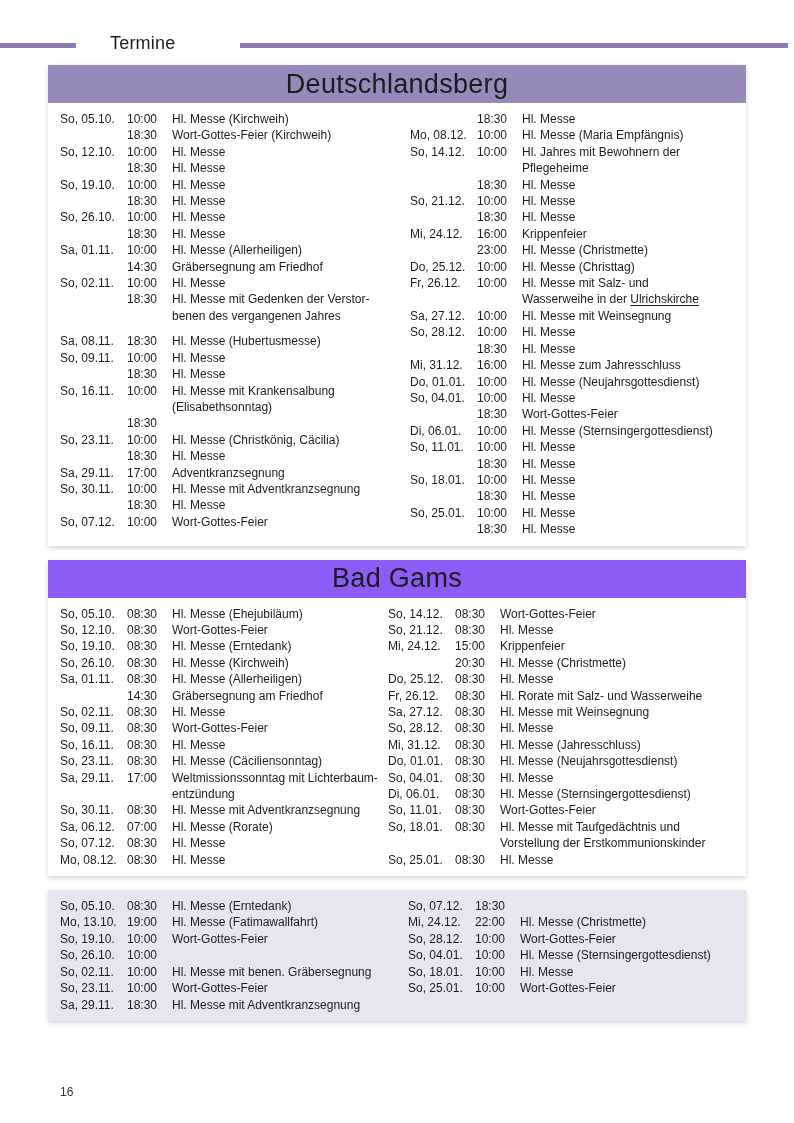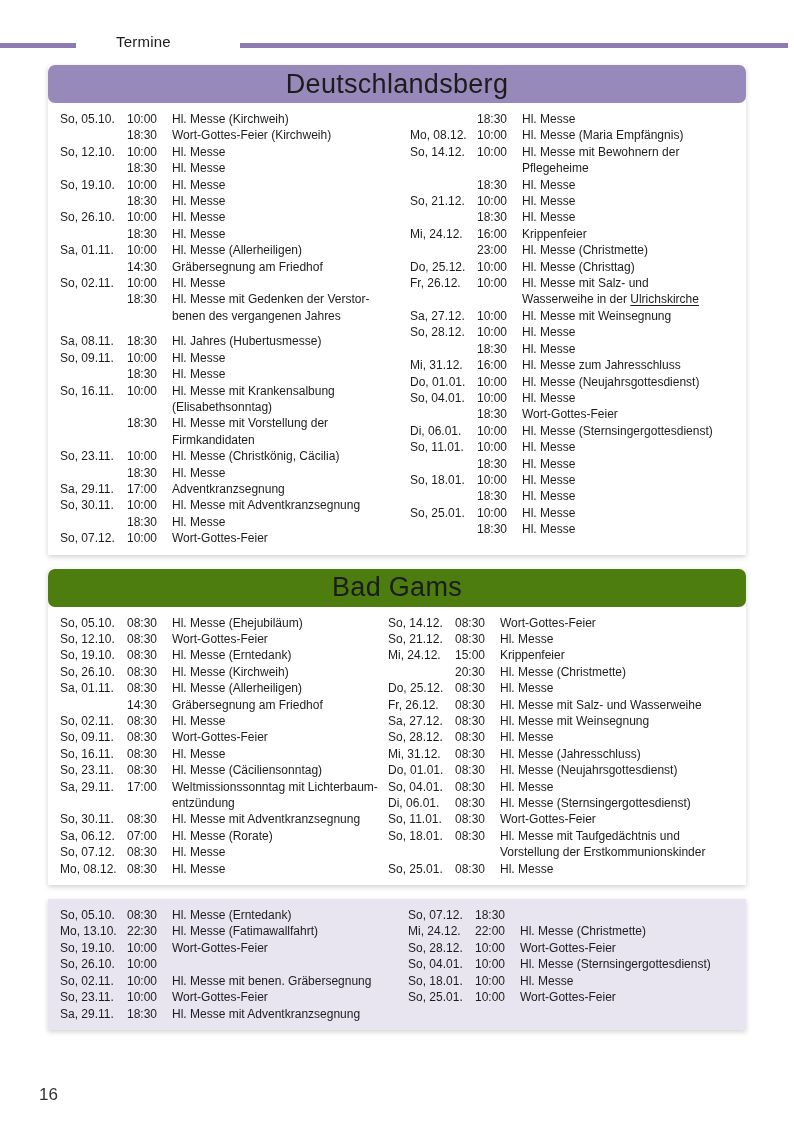--- a/index.html
+++ b/index.html
@@ -9,46 +9,46 @@
     background: #ffffff;
     color: #1c1c1c;
     font-family: "Liberation Sans", "DejaVu Sans", sans-serif;
     position: relative;
     overflow: hidden;
   }
   .rule { position: absolute; height: 5px; background: #8c7ab1; }
   .rule-left  { left: 0; top: 43px; width: 76px; }
   .rule-right { left: 240px; right: 6px; top: 43px; }
   .page-title {
-    position: absolute; left: 116px; top: 33px;
-    font-size: 15px; letter-spacing: 0.2px;
+    position: absolute; left: 110px; top: 33px;
+    font-size: 18px; letter-spacing: 0.2px;
   }
   #sections { position: absolute; top: 65px; left: 48px; width: 698px; }
   .sec { margin-bottom: 14px; box-shadow: 0 2px 5px rgba(0,0,0,0.18); }
   .sec-header {
     height: 38px; display: flex; align-items: center; justify-content: center;
-    font-size: 27px; font-weight: 400; letter-spacing: 0.3px; border-radius: 7px;
+    font-size: 27px; font-weight: 400; letter-spacing: 0.3px;
   }
   .sec-body {
     display: flex; align-items: flex-start;
     padding: 8px 0 8px 12px;
     font-size: 12px; line-height: 16.4px;
   }
   .col { width: 350px; flex-shrink: 0; }
   .sec-1 .col:first-child { width: 328px; }
   .sec-2 .col:first-child { width: 348px; }
   .row { display: flex; }
   .row .d { width: 67px; flex-shrink: 0; }
   .row .t { width: 45px; flex-shrink: 0; }
   .row .x { white-space: pre; }
   .row .x u { text-underline-offset: 2px; }
   .row.gap { height: 9px; }
   .page-number {
-    position: absolute; left: 39px; top: 1085px;
-    font-size: 17px; color: #333;
+    position: absolute; left: 60px; top: 1085px;
+    font-size: 12px; color: #333;
   }
 </style>
 </head>
 <body>
 
 <div class="page">
   <span class="rule rule-left"></span>
   <span class="page-title">Termine</span>
   <span class="rule rule-right"></span>
 
@@ -115,43 +115,41 @@
             <div class="row">
               <span class="d"></span>
               <span class="t">18:30</span>
               <span class="x">Hl. Messe mit Gedenken der Verstor-
 benen des vergangenen Jahres</span>
             </div>
             <div class="row gap"></div>
             <div class="row">
               <span class="d">Sa, 08.11.</span>
               <span class="t">18:30</span>
-              <span class="x">Hl. Jahres (Hubertusmesse)</span>
+              <span class="x">Hl. Messe (Hubertusmesse)</span>
             </div>
             <div class="row">
               <span class="d">So, 09.11.</span>
               <span class="t">10:00</span>
               <span class="x">Hl. Messe</span>
             </div>
             <div class="row">
               <span class="d"></span>
               <span class="t">18:30</span>
               <span class="x">Hl. Messe</span>
             </div>
             <div class="row">
               <span class="d">So, 16.11.</span>
               <span class="t">10:00</span>
               <span class="x">Hl. Messe mit Krankensalbung
 (Elisabethsonntag)</span>
             </div>
             <div class="row">
               <span class="d"></span>
               <span class="t">18:30</span>
-              <span class="x">Hl. Messe mit Vorstellung der
-Firmkandidaten</span>
             </div>
             <div class="row">
               <span class="d">So, 23.11.</span>
               <span class="t">10:00</span>
               <span class="x">Hl. Messe (Christkönig, Cäcilia)</span>
             </div>
             <div class="row">
               <span class="d"></span>
               <span class="t">18:30</span>
               <span class="x">Hl. Messe</span>
@@ -184,21 +182,21 @@
               <span class="x">Hl. Messe</span>
             </div>
             <div class="row">
               <span class="d">Mo, 08.12.</span>
               <span class="t">10:00</span>
               <span class="x">Hl. Messe (Maria Empfängnis)</span>
             </div>
             <div class="row">
               <span class="d">So, 14.12.</span>
               <span class="t">10:00</span>
-              <span class="x">Hl. Messe mit Bewohnern der
+              <span class="x">Hl. Jahres mit Bewohnern der
 Pflegeheime</span>
             </div>
             <div class="row">
               <span class="d"></span>
               <span class="t">18:30</span>
               <span class="x">Hl. Messe</span>
             </div>
             <div class="row">
               <span class="d">So, 21.12.</span>
               <span class="t">10:00</span>
@@ -297,21 +295,21 @@
             </div>
             <div class="row">
               <span class="d"></span>
               <span class="t">18:30</span>
               <span class="x">Hl. Messe</span>
             </div>
           </div>
         </div>
       </section>
       <section class="sec sec-1">
-        <div class="sec-header" style="background: #4d7c0f;">Bad Gams</div>
+        <div class="sec-header" style="background: #8b5cf6;">Bad Gams</div>
         <div class="sec-body" style="background: rgb(255, 255, 255);">
           <div class="col">
             <div class="row">
               <span class="d">So, 05.10.</span>
               <span class="t">08:30</span>
               <span class="x">Hl. Messe (Ehejubiläum)</span>
             </div>
             <div class="row">
               <span class="d">So, 12.10.</span>
               <span class="t">08:30</span>
@@ -406,21 +404,21 @@
               <span class="x">Hl. Messe (Christmette)</span>
             </div>
             <div class="row">
               <span class="d">Do, 25.12.</span>
               <span class="t">08:30</span>
               <span class="x">Hl. Messe</span>
             </div>
             <div class="row">
               <span class="d">Fr, 26.12.</span>
               <span class="t">08:30</span>
-              <span class="x">Hl. Messe mit Salz- und Wasserweihe</span>
+              <span class="x">Hl. Rorate mit Salz- und Wasserweihe</span>
             </div>
             <div class="row">
               <span class="d">Sa, 27.12.</span>
               <span class="t">08:30</span>
               <span class="x">Hl. Messe mit Weinsegnung</span>
             </div>
             <div class="row">
               <span class="d">So, 28.12.</span>
               <span class="t">08:30</span>
               <span class="x">Hl. Messe</span>
@@ -467,21 +465,21 @@
       <section class="sec sec-2">
         <div class="sec-body" style="background: rgb(232, 228, 240);">
           <div class="col">
             <div class="row">
               <span class="d">So, 05.10.</span>
               <span class="t">08:30</span>
               <span class="x">Hl. Messe (Erntedank)</span>
             </div>
             <div class="row">
               <span class="d">Mo, 13.10.</span>
-              <span class="t">22:30</span>
+              <span class="t">19:00</span>
               <span class="x">Hl. Messe (Fatimawallfahrt)</span>
             </div>
             <div class="row">
               <span class="d">So, 19.10.</span>
               <span class="t">10:00</span>
               <span class="x">Wort-Gottes-Feier</span>
             </div>
             <div class="row">
               <span class="d">So, 26.10.</span>
               <span class="t">10:00</span>

